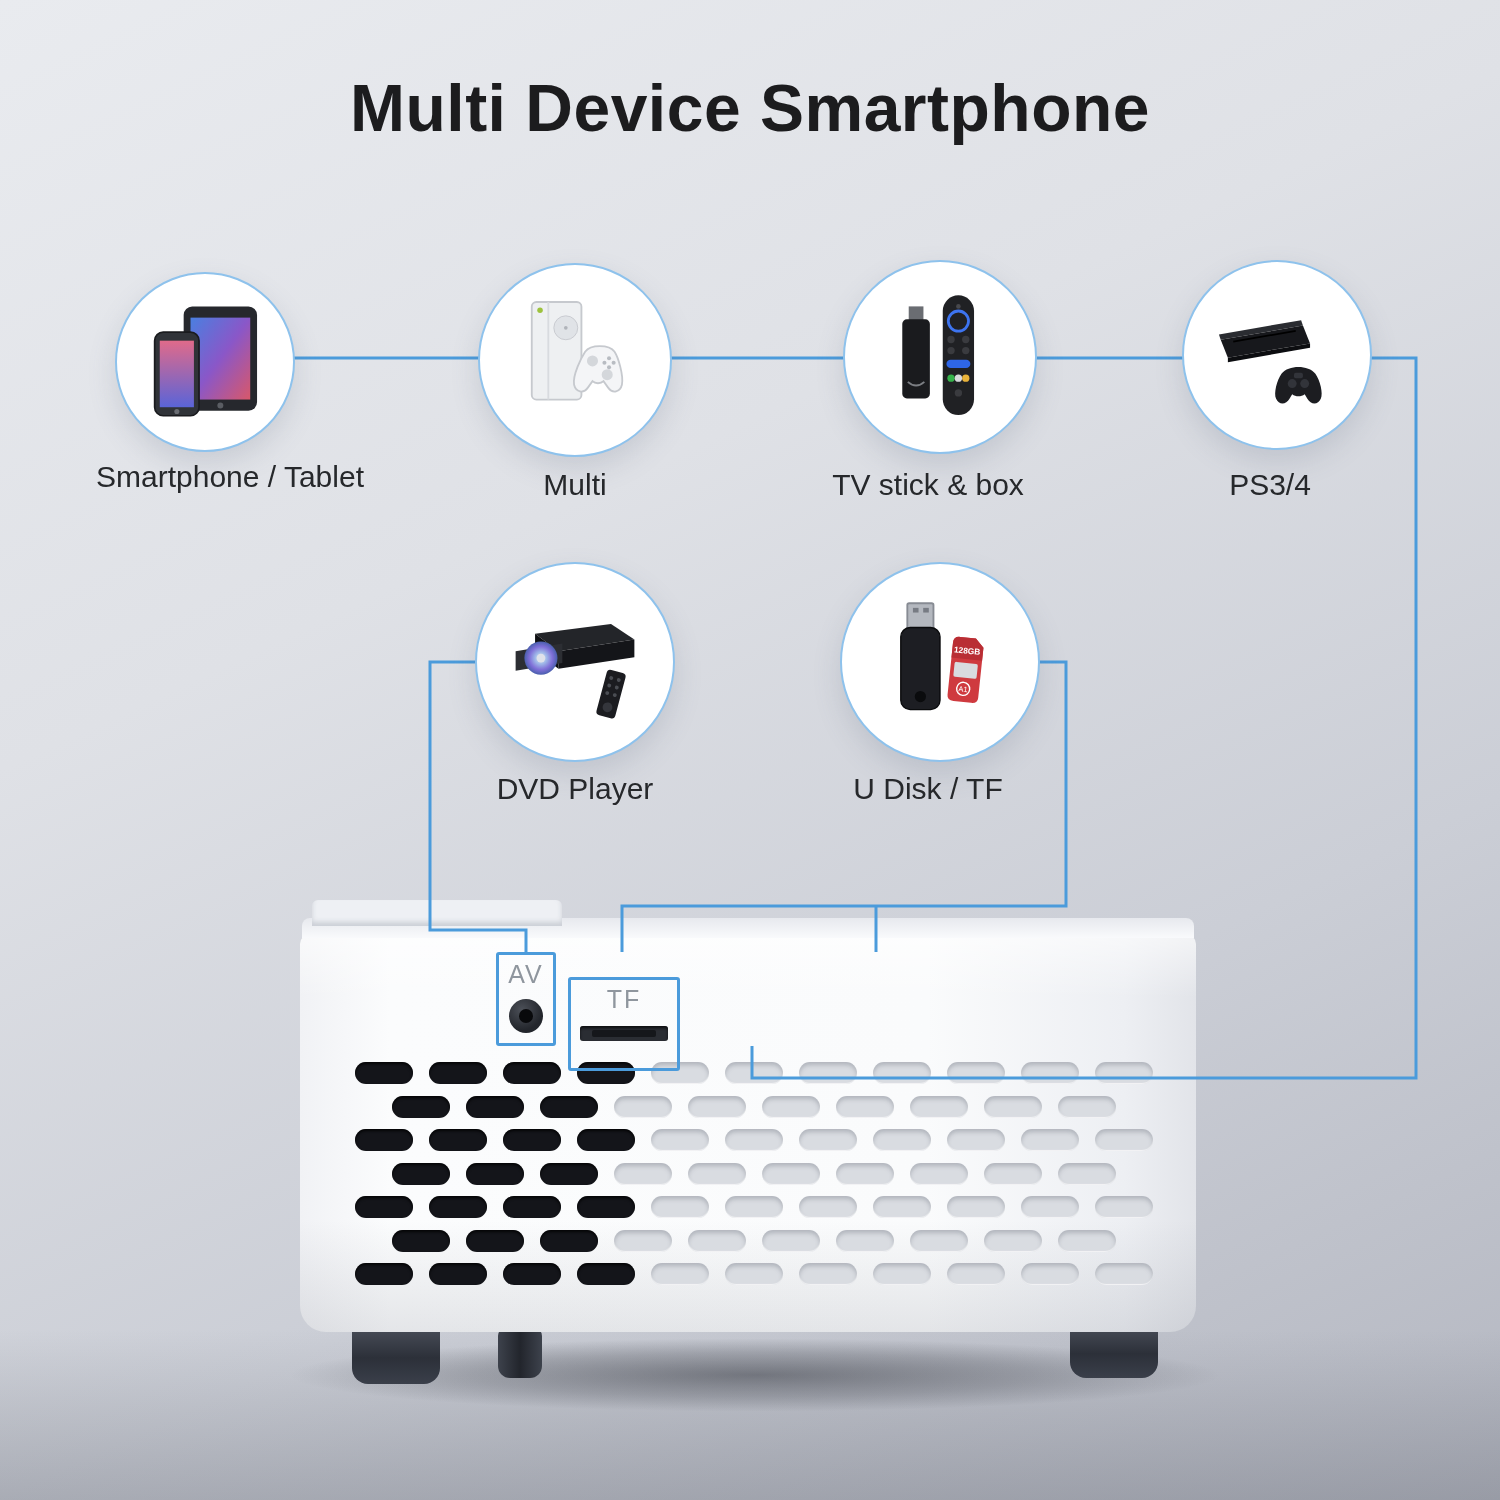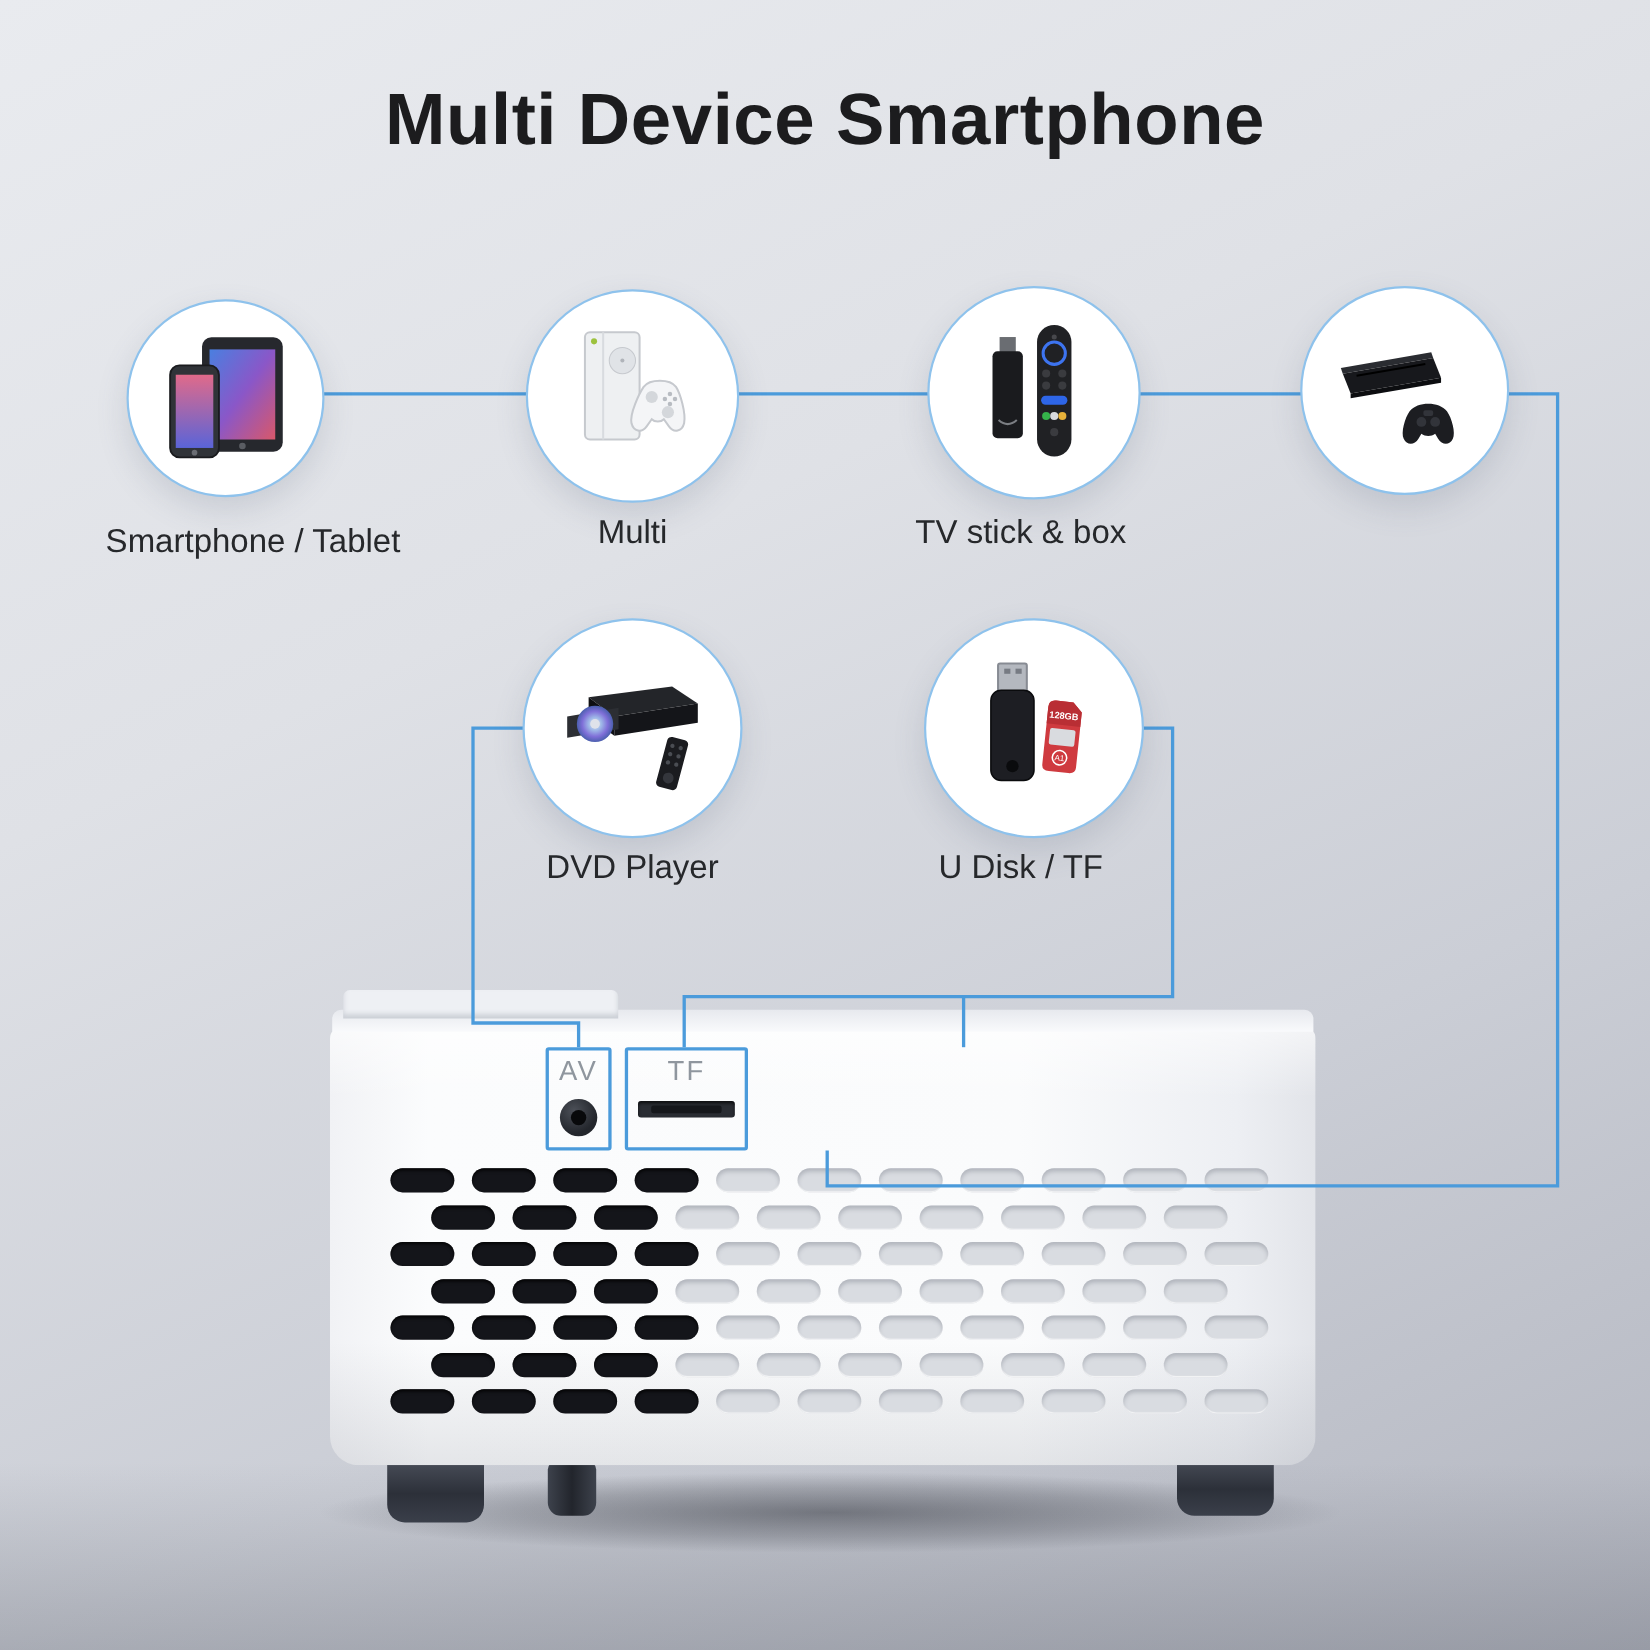--- a/index.html
+++ b/index.html
@@ -160,21 +160,21 @@
     <path d="M940 662 H1066 V906 H622 V952"></path>
     <path d="M876 906 V952"></path>
   </svg>
 
   <div class="portbox" style="left:496px;top:952px;width:60px;height:94px">
     <span class="port-label">AV</span>
     <div class="av-jack">
         <div class="av-hole"></div>
       </div>
   </div>
-  <div class="portbox" style="left:568px;top:952px;width:112px;height:94px">
+  <div class="portbox" style="left:568px;top:977px;width:112px;height:94px">
     <span class="port-label">TF</span>
     <div class="tf-slot">
         <div class="tf-card"></div>
       </div>
   </div>
 
   <div class="circle" style="left:115px;top:272px;width:180px;height:180px">
     <svg width="128" height="128" viewBox="0 0 150 150">
       <defs>
         <linearGradient id="g-tab" x1="0" y1="0" x2="1" y2="1">
@@ -286,19 +286,20 @@
         <path d="M4 10 Q4 3 11 3 L28 3 L37 12 L37 66 Q37 72 30 72 L11 72 Q4 72 4 66 Z" fill="#cf3a3f"></path>
         <path d="M4 10 Q4 3 11 3 L28 3 L37 12 L37 26 L4 26 Z" fill="#b92e34"></path>
         <text x="20" y="20" font-size="9" font-weight="bold" fill="#ffffff" text-anchor="middle">128GB</text>
         <rect x="8" y="30" width="25" height="16" rx="2" fill="#d9dbdf"></rect>
         <circle cx="20" cy="58" r="7" fill="none" stroke="#ffffff" stroke-width="1.5"></circle>
         <text x="20" y="61" font-size="8" fill="#ffffff" text-anchor="middle">A1</text>
       </g>
     </svg>
   </div>
 
-  <div class="dev-label" style="left:30px;top:476px">Smartphone / Tablet</div>
+  <div class="dev-label" style="left:30px;top:460px">Smartphone / Tablet</div>
   <div class="dev-label" style="left:375px;top:468px">Multi</div>
   <div class="dev-label" style="left:728px;top:468px">TV stick &amp; box</div>
+  <div class="dev-label" style="left:1070px;top:468px">PS3/4</div>
   <div class="dev-label" style="left:375px;top:772px">DVD Player</div>
   <div class="dev-label" style="left:728px;top:772px">U Disk / TF</div>
 
 </div>
 
 </body></html>

